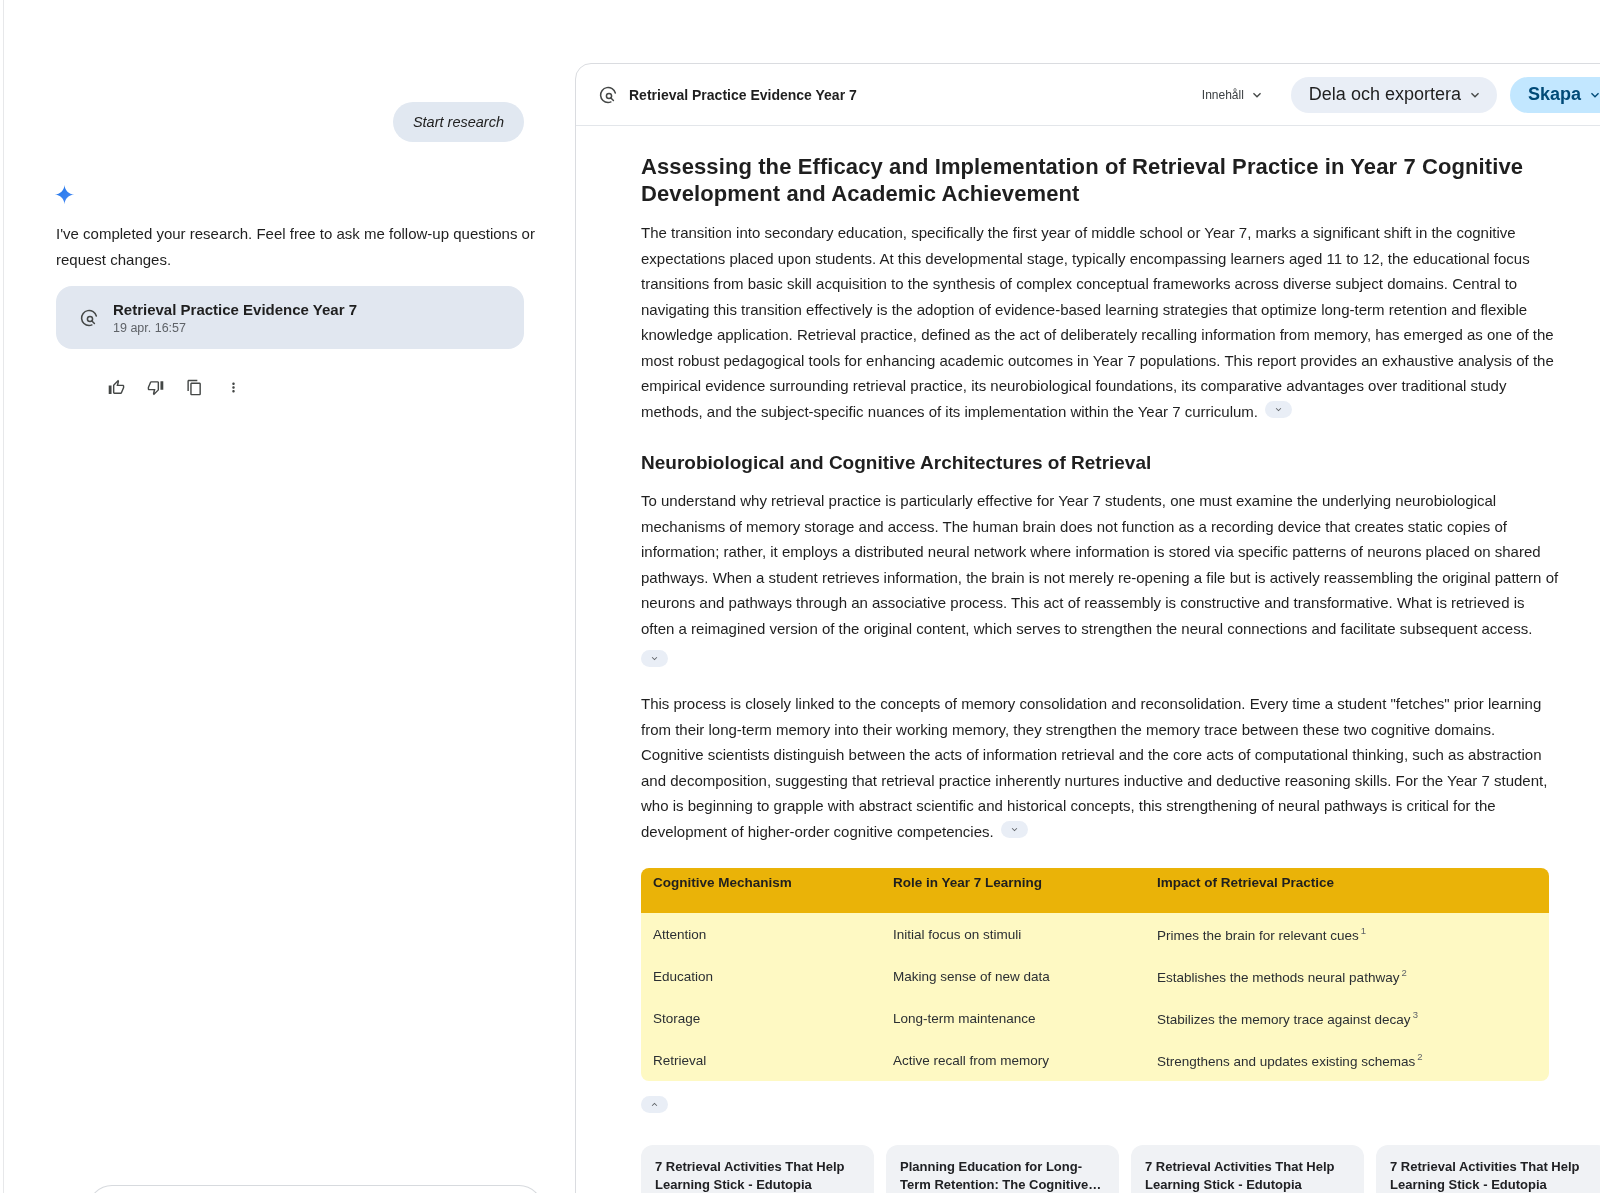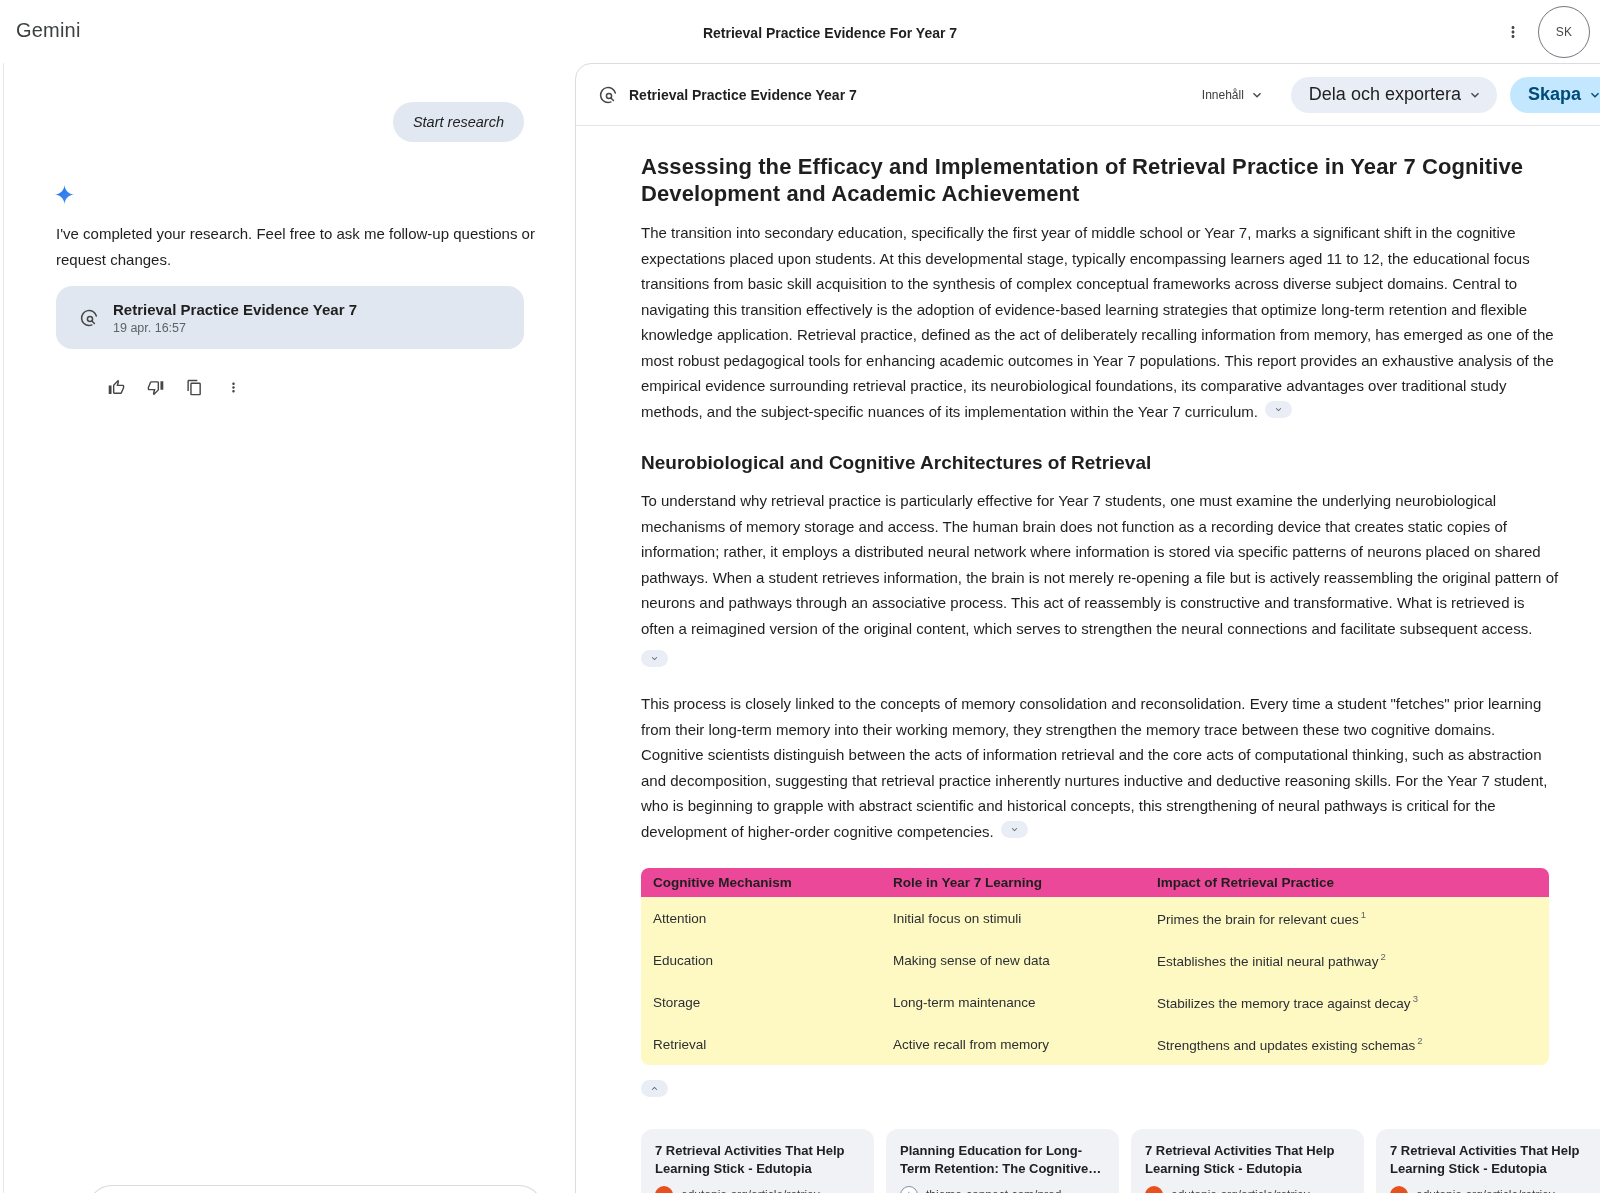--- a/index.html
+++ b/index.html
@@ -63,22 +63,22 @@
   .para { font-size:15px; line-height:25.5px; color:#1f1f1f; margin-top:13px; text-align:left; }
   .expand-pill { display:inline-flex; align-items:center; justify-content:center;
     width:27px; height:17px; border-radius:9px; background:#e9eef6; vertical-align:2px;
     margin-left:7px; cursor:pointer; border:none; }
   .expand-pill svg { width:11px; height:11px; fill:#5f6368; }
   .pill-row { margin-top:9px; }
   .pill-row .expand-pill { margin-left:0; }
 
   
   .doc-table { margin-top:24px; width:908px; border-collapse:collapse; border-radius:8px; overflow:hidden; display:table; }
-  .doc-table thead th { background:#ec4899; font-size:13.5px; font-weight:600; text-align:left;
-    padding:7px 12px 7px 12px; height:28px; color:#1f1f1f; }
+  .doc-table thead th { background:#eab308; font-size:13.5px; font-weight:600; text-align:left;
+    padding:7px 12px 23px 12px; height:28px; color:#1f1f1f; }
   .doc-table tbody td { background:#fef9c3; font-size:13.5px; color:#2b2f33; padding:0 12px;
     height:42px; vertical-align:middle; }
   .doc-table th:nth-child(1), .doc-table td:nth-child(1){ width:240px; }
   .doc-table th:nth-child(2), .doc-table td:nth-child(2){ width:264px; }
   .cite { font-size:9.5px; color:#5f6368; vertical-align:super; margin-left:2px; }
 
   
   .sources { display:flex; gap:12px; margin-top:29px; }
   .src-card { width:233px; flex:none; background:#f0f2f5; border-radius:12px; padding:13px 14px 12px;
     cursor:pointer; }
@@ -93,30 +93,20 @@
     text-overflow:ellipsis; }
 
   svg.dr-ic path, svg.dr-ic circle { stroke:#444746; stroke-width:1.8; fill:none; stroke-linecap:round; }
 </style>
 </head>
 <body>
 
 <div class="stage">
   <div class="edge-line"></div>
 
-  <div class="appbar">
-    <div class="logo">Gemini</div>
-    <div class="app-title">Retrieval Practice Evidence For Year 7</div>
-    <div class="kebab-top">
-      <svg viewBox="0 0 24 24" width="18" height="18">
-          <path fill="#444746" d="M12 8c1.1 0 2-.9 2-2s-.9-2-2-2-2 .9-2 2 .9 2 2 2zm0 2c-1.1 0-2 .9-2 2s.9 2 2 2 2-.9 2-2-.9-2-2-2zm0 6c-1.1 0-2 .9-2 2s.9 2 2 2 2-.9 2-2-.9-2-2-2z"></path>
-        </svg>
-    </div>
-    <div class="avatar">SK</div>
-  </div>
 
   <div class="chat">
     <div class="user-bubble">Start research</div>
 
     <svg class="sparkle" viewBox="0 0 24 24">
       <defs>
           <linearGradient id="gstar" x1="0" y1="0" x2="1" y2="1">
         <stop offset="0" stop-color="#1a73e8"></stop>
             <stop offset="1" stop-color="#4e8df6"></stop>
       </linearGradient>
@@ -229,21 +219,21 @@
         </thead>
         <tbody>
           <tr>
             <td>Attention</td>
             <td>Initial focus on stimuli</td>
             <td><span>Primes the brain for relevant cues</span><span class="cite">1</span></td>
           </tr>
           <tr>
             <td>Education</td>
             <td>Making sense of new data</td>
-            <td><span>Establishes the initial neural pathway</span><span class="cite">2</span></td>
+            <td><span>Establishes the methods neural pathway</span><span class="cite">2</span></td>
           </tr>
           <tr>
             <td>Storage</td>
             <td>Long-term maintenance</td>
             <td><span>Stabilizes the memory trace against decay</span><span class="cite">3</span></td>
           </tr>
           <tr>
             <td>Retrieval</td>
             <td>Active recall from memory</td>
             <td><span>Strengthens and updates existing schemas</span><span class="cite">2</span></td>

